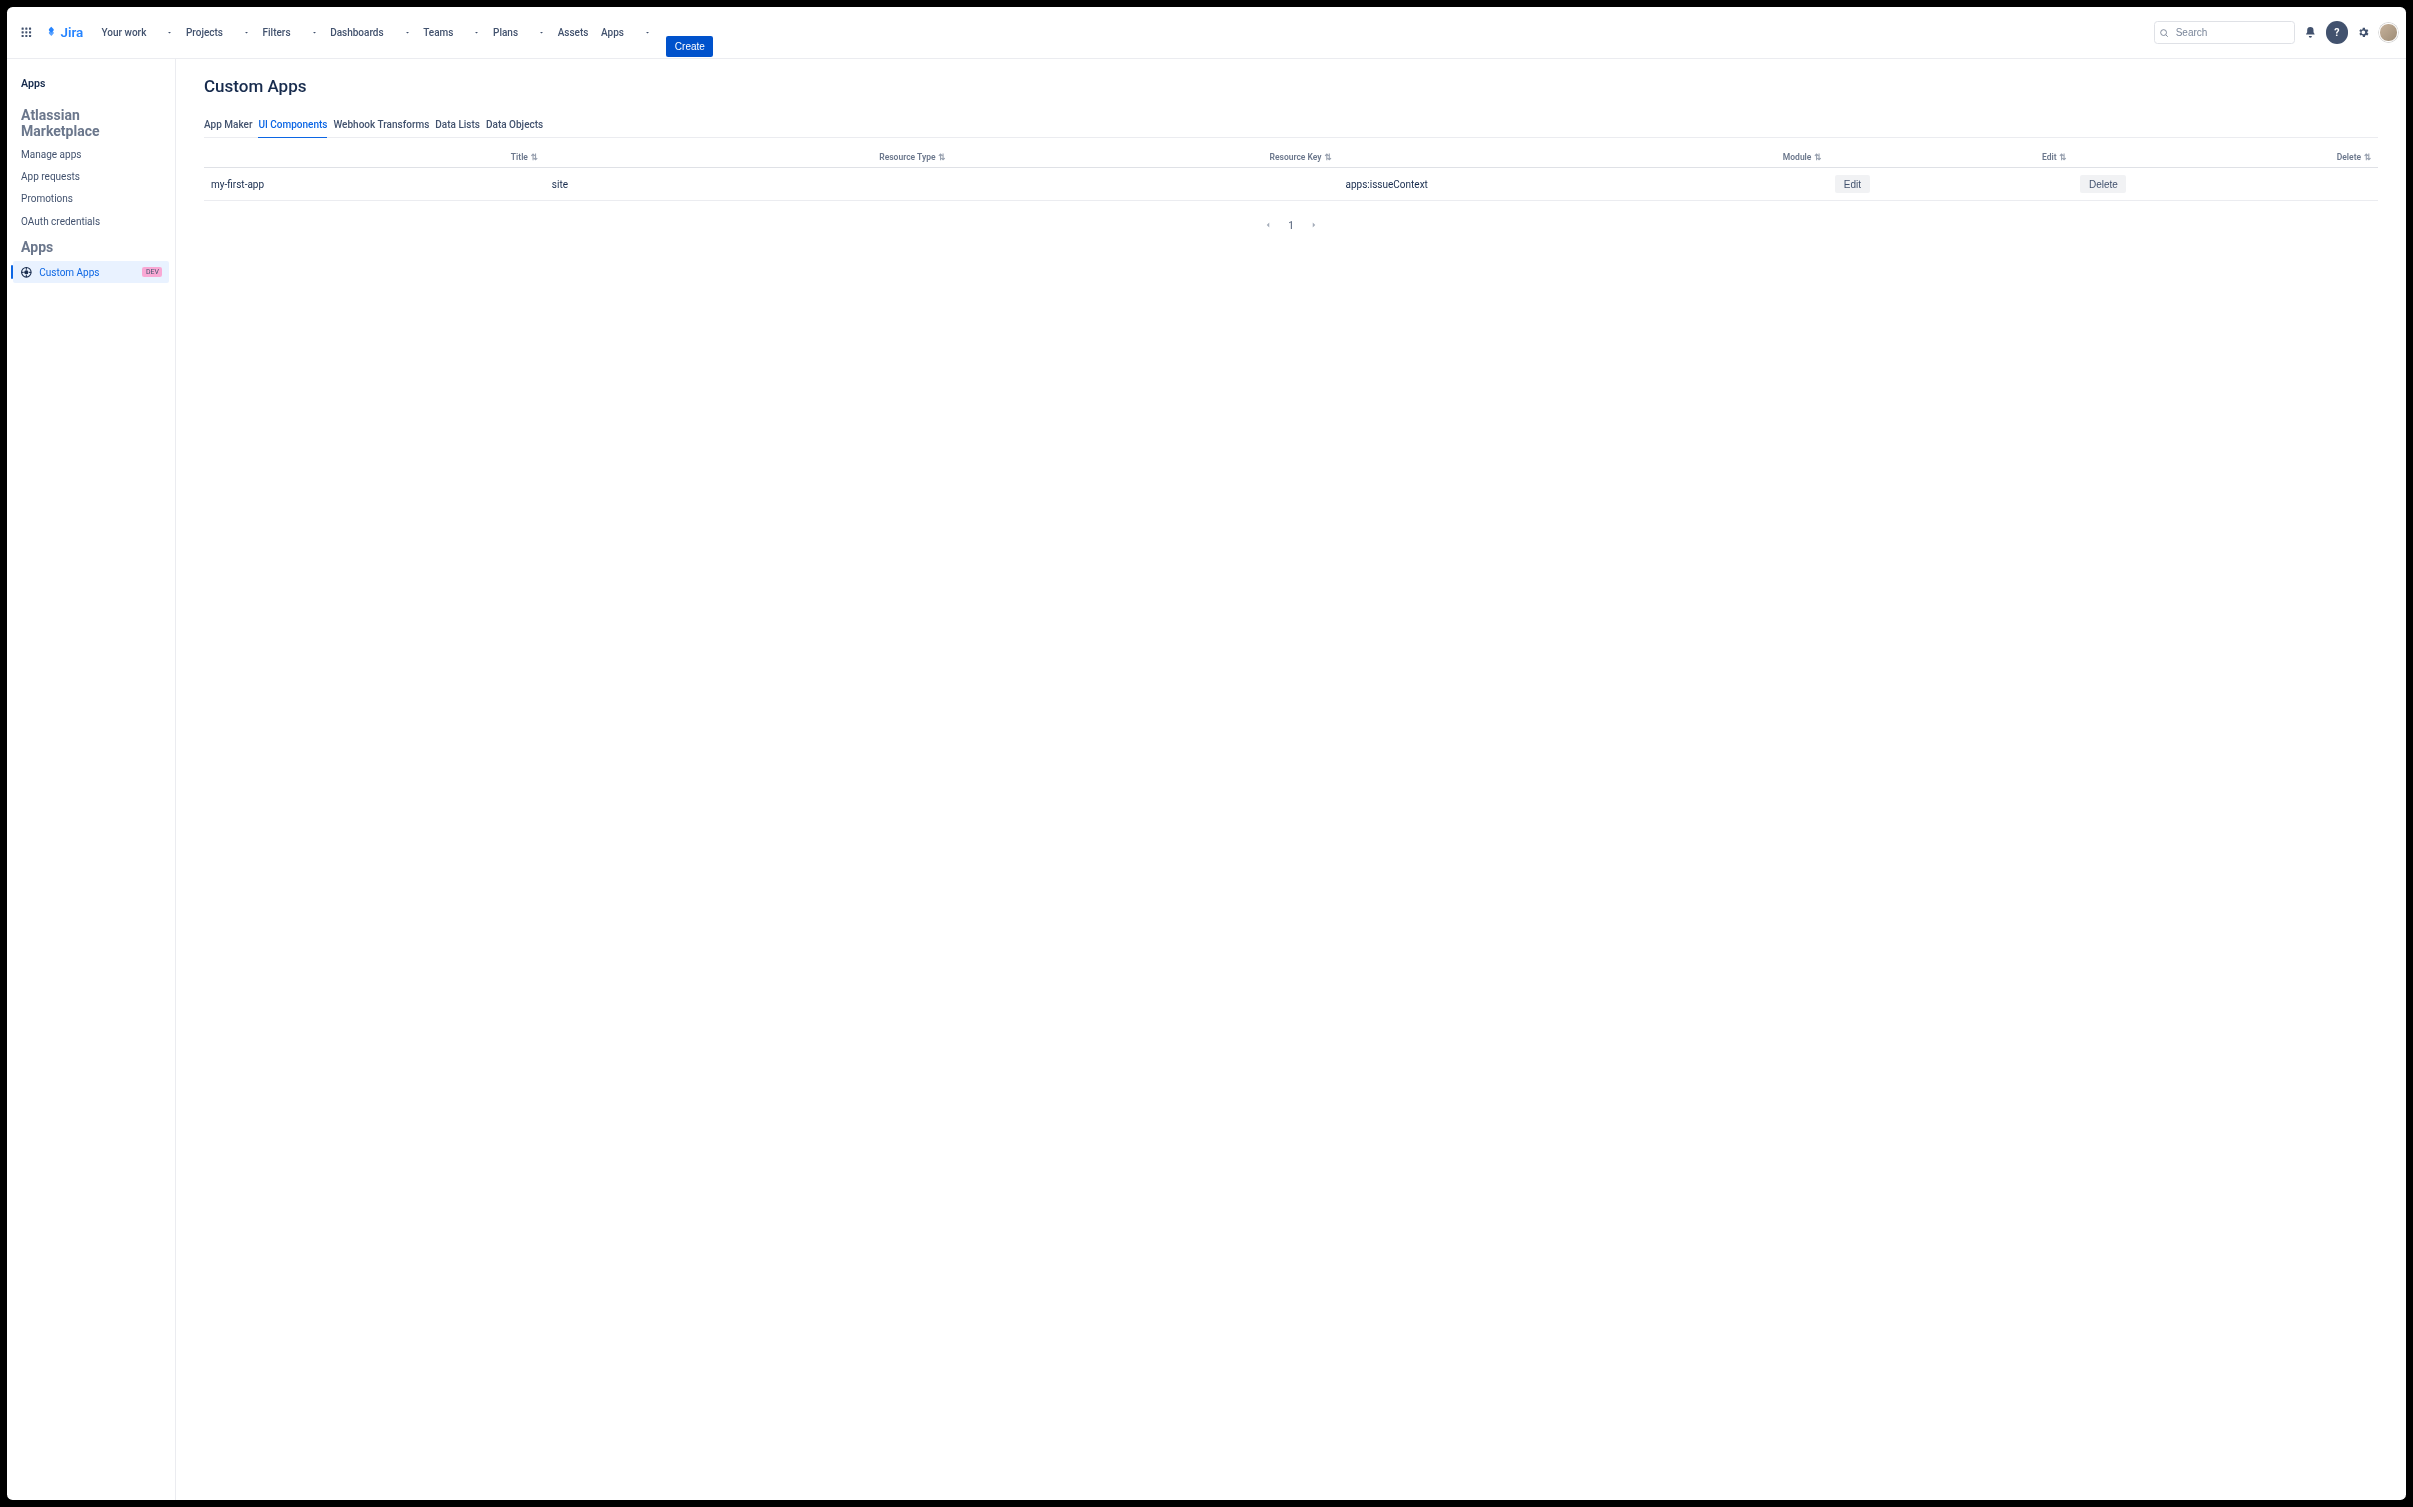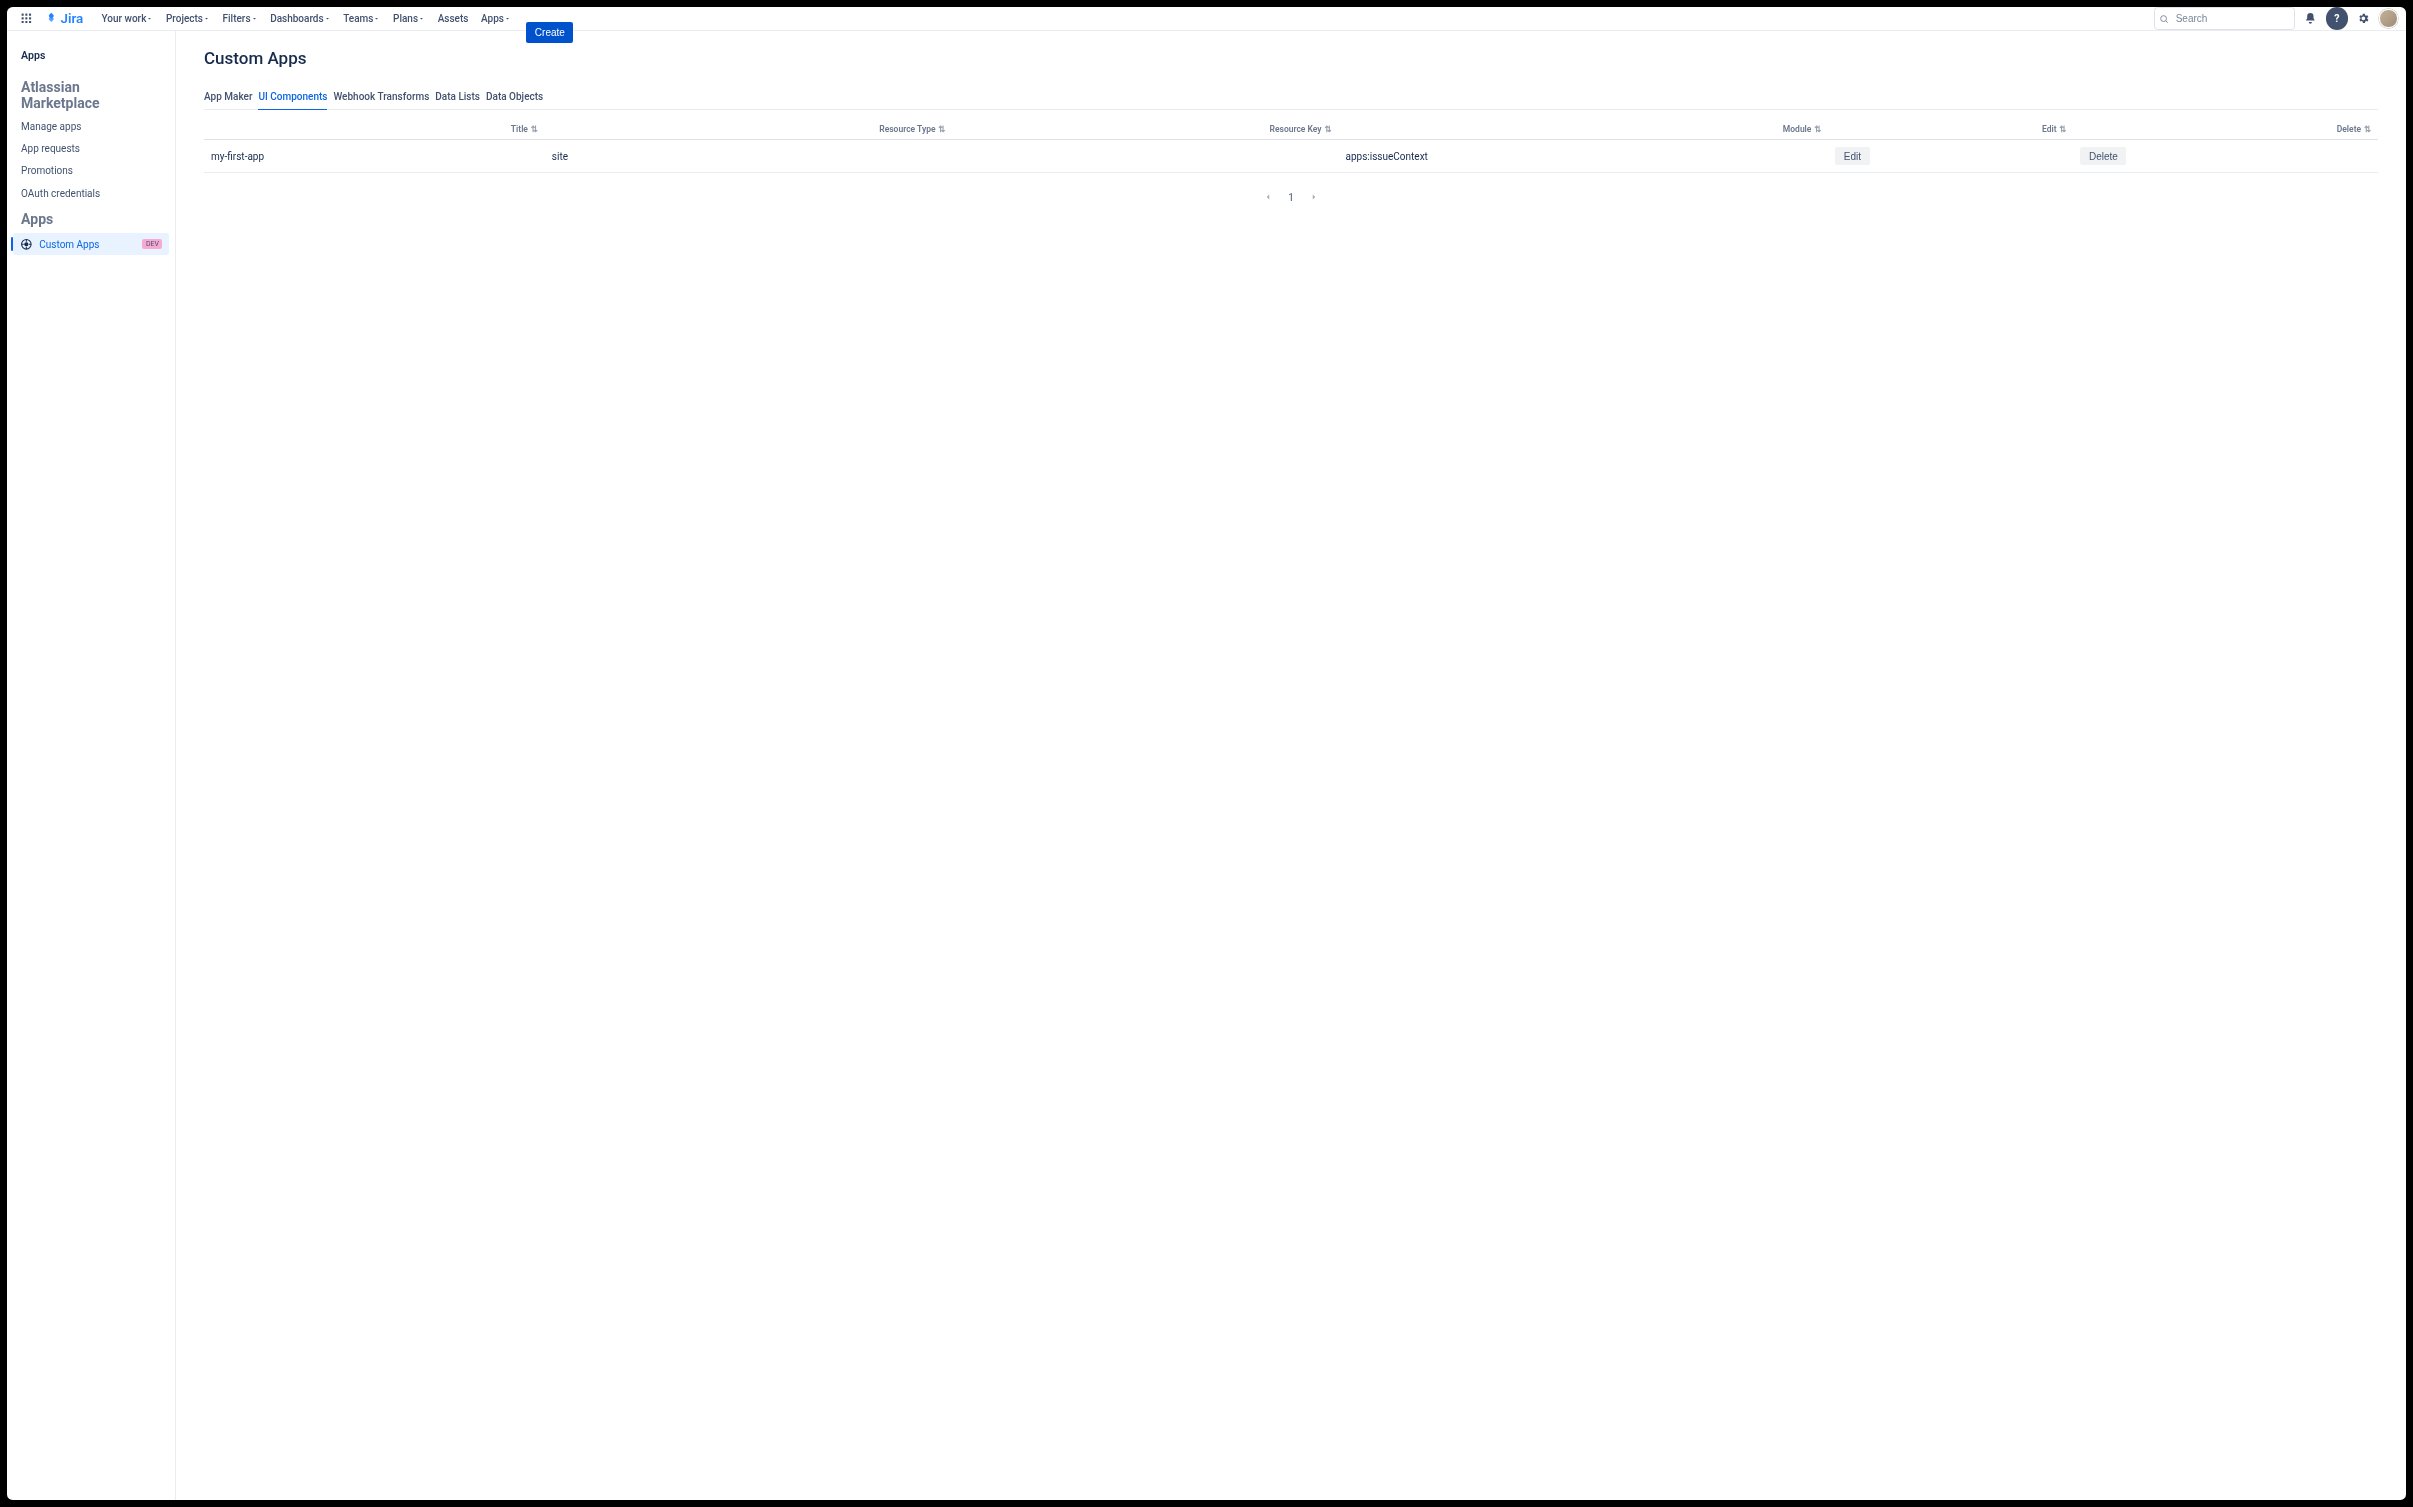--- a/index.html
+++ b/index.html
@@ -17,39 +17,39 @@
     overflow: hidden;
     height: calc(100vh - 14px);
     display: flex;
     flex-direction: column;
   }
 
   
   .topnav {
     display: flex;
     align-items: center;
-    height: 24px;
+    height: 52px;
     padding: 0 8.5px;
     border-bottom: 0.7px solid #EBECF0;
     gap: 2.8px;
   }
   .topnav-left { display: flex; align-items: center; gap: 2.8px; }
   .appswitcher {
     width: 22.6px; height: 22.6px; display: flex; align-items: center; justify-content: center;
     border-radius: 2.1px; cursor: pointer;
   }
   .logo {
     display: flex; align-items: center; gap: 2.8px;
     color: #2684FF; font-weight: 600; font-size: 13.4px;
     padding: 0 4.2px; cursor: pointer;
   }
   .logo svg { color: #2684FF; }
   .nav-items { display: flex; align-items: center; gap: 1.4px; margin-left: 5.6px; }
   .nav-item {
-    display: flex; align-items: center; gap: 0;
+    display: flex; align-items: center; gap: 20px;
     padding: 4.2px 5.6px; border-radius: 2.1px; cursor: pointer;
     color: #42526E; font-weight: 500;
   }
   .nav-item .caret { width: 7px; height: 7px; }
   .create-btn {
     background: #0052CC; color: #fff; border: none;
     padding: 5px 8.5px; border-radius: 2.1px; font-weight: 500;
     font-size: 10px; cursor: pointer; margin-left: 7px; margin-top: 27px;
   }
 

